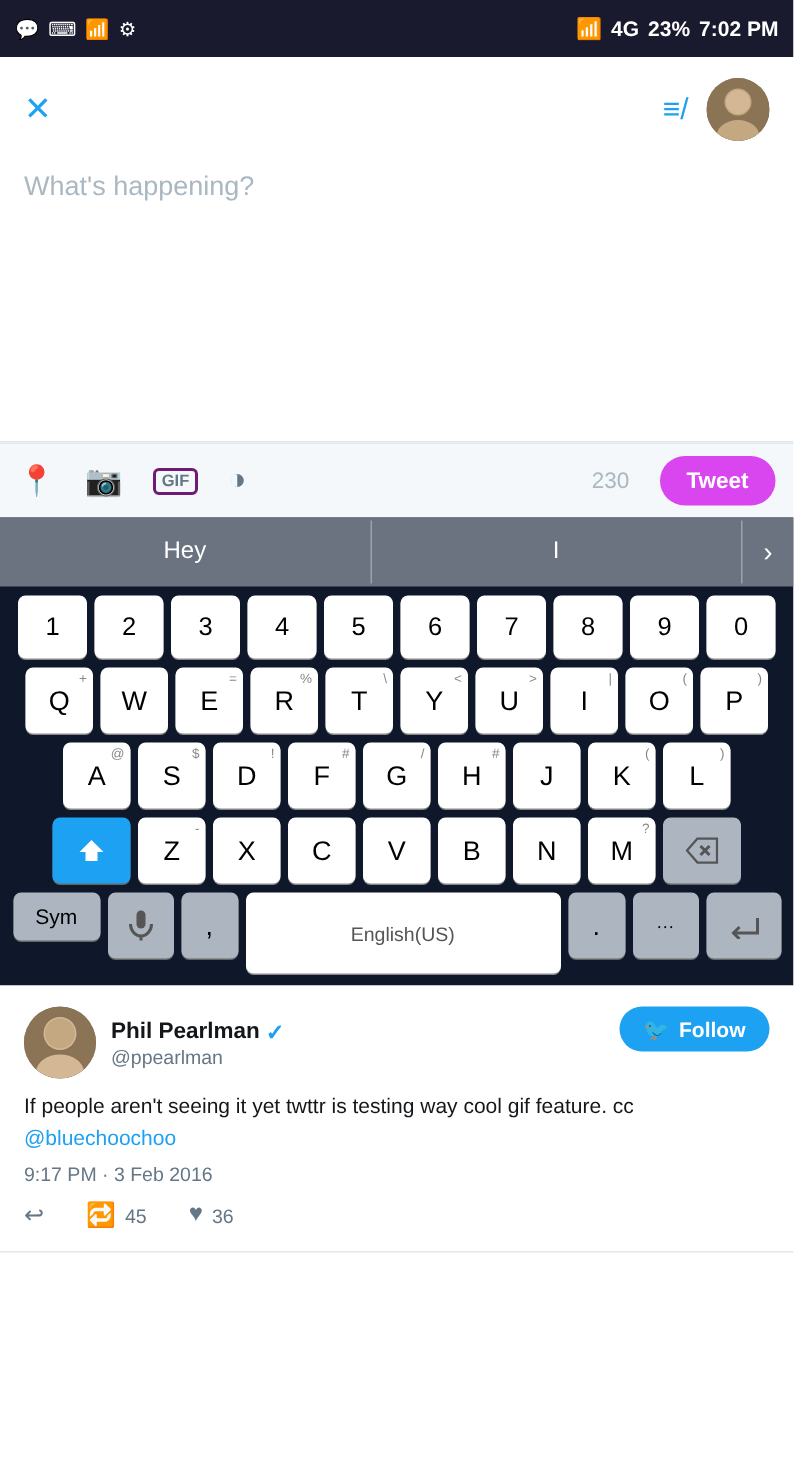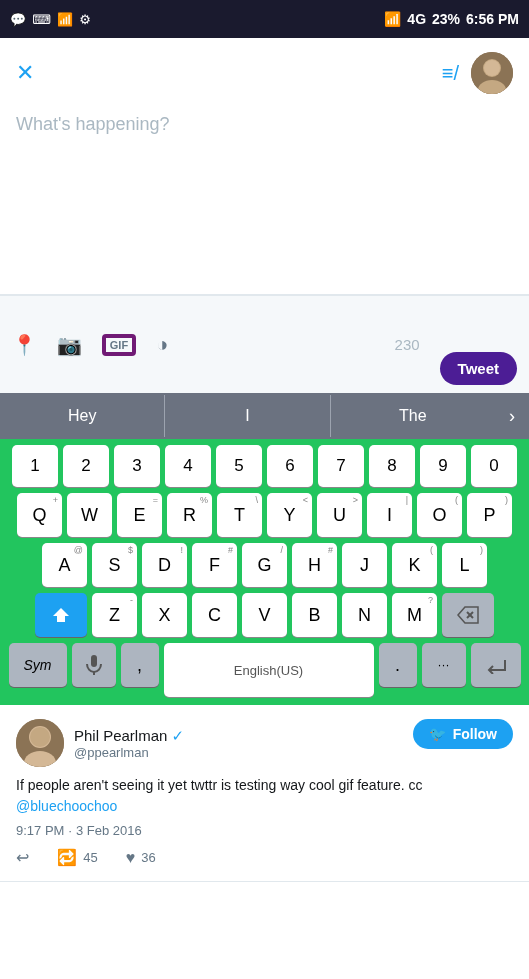--- a/index.html
+++ b/index.html
@@ -77,48 +77,47 @@
       align-items: center;
       padding: 8px 12px;
       gap: 20px;
     }
     .toolbar-icon {
       color: #657786;
       font-size: 20px;
       cursor: pointer;
     }
     .gif-badge {
-      border: 4px solid #701a75;
+      border: 2px solid #701a75;
       border-radius: 4px;
       color: #657786;
       font-size: 11px;
       font-weight: 700;
       padding: 1px 4px;
       cursor: pointer;
     }
     .char-count {
       color: #aab8c2;
       font-size: 15px;
       margin-left: auto;
     }
     .tweet-btn {
-      background: #4c1d95;
+      background: #d946ef;
       color: #fff;
       border: none;
       border-radius: 20px;
       padding: 8px 18px;
       font-size: 15px;
       font-weight: 600;
       cursor: pointer;
-      margin-top: 48px;
     }
 
     
     .keyboard {
-      background: #22c55e;
+      background: #0f172a;
       padding-bottom: 4px;
     }
     .keyboard-suggestions {
       background: #6b7280;
       display: flex;
       align-items: center;
       justify-content: space-between;
       padding: 0;
       height: 46px;
     }
@@ -197,25 +196,24 @@
     }
     .key-backspace {
       width: 52px;
       height: 44px;
       background: #adb5c0;
       box-shadow: 0 1px 0 #666;
     }
     
     .key-sym {
       width: 58px;
-      height: 44px;
+      height: 32px;
       background: #adb5c0;
       font-size: 14px;
       box-shadow: 0 1px 0 #666;
-      font-style: italic;
     }
     .key-mic {
       width: 44px;
       height: 44px;
       background: #adb5c0;
       box-shadow: 0 1px 0 #666;
     }
     .key-comma {
       width: 38px;
       height: 44px;
@@ -271,21 +269,21 @@
     }
     .tweet-avatar {
       width: 48px;
       height: 48px;
       border-radius: 50%;
       background: #8b7355;
       overflow: hidden;
       flex-shrink: 0;
     }
     .tweet-user-name {
-      font-weight: 400;
+      font-weight: 700;
       font-size: 15px;
       color: #14171a;
       display: flex;
       align-items: center;
       gap: 4px;
     }
     .verified-badge {
       color: #1da1f2;
       font-size: 15px;
     }
@@ -351,21 +349,21 @@
   <div class="status-left">
     <span>💬</span>
     <span>⌨</span>
     <span>📶</span>
     <span>⚙</span>
   </div>
   <div class="status-right">
     <span>📶</span>
     <span>4G</span>
     <span>23%</span>
-    <span>6:56 PM</span>
+    <span>7:02 PM</span>
   </div>
 </div>
 
 <div class="compose-area">
   <div class="compose-header">
     <span class="close-btn">✕</span>
     <div class="compose-actions-right">
       <span class="draft-icon">≡/</span>
       <div class="avatar-compose">
         <svg class="face-svg" viewBox="0 0 42 42" xmlns="http://www.w3.org/2000/svg">
@@ -389,21 +387,20 @@
   <span class="toolbar-icon">◑</span>
   <span class="char-count">230</span>
   <button class="tweet-btn">Tweet</button>
 </div>
 
 <div class="keyboard">
 
   <div class="keyboard-suggestions">
     <div class="suggestion">Hey</div>
     <div class="suggestion">I</div>
-    <div class="suggestion" style="border-right:none;">The</div>
     <div class="suggestion-arrow">›</div>
   </div>
 
   <div class="keyboard-rows">
 
     <div class="key-row">
       <button class="key key-num">1</button>
       <button class="key key-num">2</button>
       <button class="key key-num">3</button>
       <button class="key key-num">4</button>

